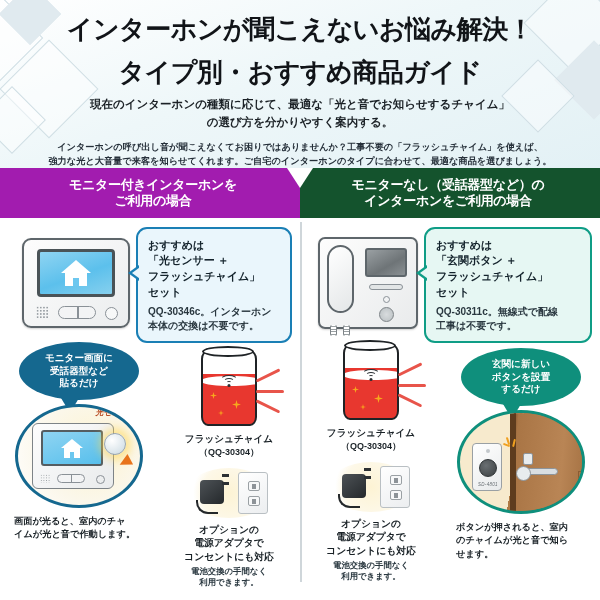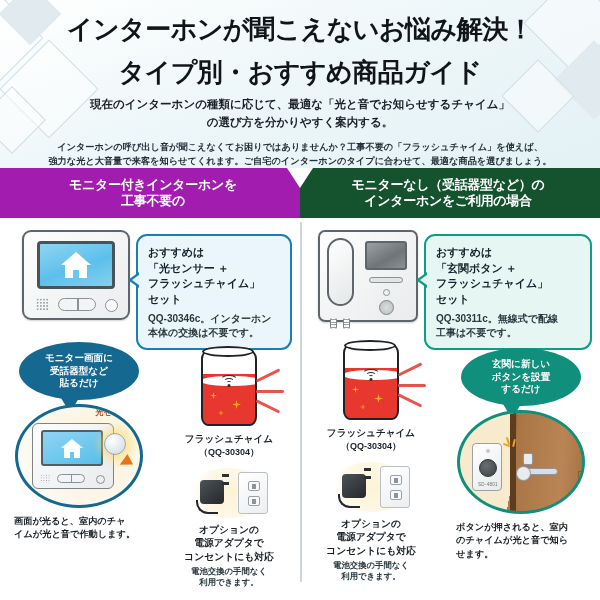--- a/index.html
+++ b/index.html
@@ -65,21 +65,21 @@
 
   
   .cols { display: flex; width: 600px; height: 382px; position: relative; }
   .col { width: 300px; position: relative; padding: 6px 0 0 0; }
   .divider {
     position: absolute; left: 300px; top: 4px;
     width: 1.5px; height: 360px; background: #cfd6da;
   }
 
   
-  .toprow { display: flex; align-items: flex-start; height: 112px; position: relative; }
+  .toprow { display: flex; align-items: center; height: 112px; position: relative; }
 
   
   .monitor {
     width: 108px; height: 90px; margin: 6px 0 0 22px;
     background: linear-gradient(135deg,#fdfdfd 0%,#ebedee 100%);
     border: 2.2px solid #5e666b; border-radius: 9px;
     position: relative; box-shadow: 0 1px 2px rgba(0,0,0,0.18);
   }
   .mon-screen {
     position: absolute; left: 13px; top: 9px; width: 78px; height: 48px;
@@ -213,20 +213,21 @@
     border-left: 9px solid transparent; border-right: 9px solid transparent;
   }
   .bubble.blue .btail { border-top: 15px solid #15688f; }
   .bubble.green .btail { border-top: 15px solid #0f8f7c; }
 
   
   .circle-scene {
     width: 128px; height: 104px; margin: 4px auto 0; position: relative;
     border-radius: 50%;
     overflow: hidden;
+    font-style: italic;
   }
   .circle-scene.blue  { border: 3px solid #15688f; background: radial-gradient(circle at 60% 45%, #fdf3cf 0%, #fbf7ea 55%, #ffffff 100%); }
   .circle-scene.green { border: 3px solid #0f8f7c; background: linear-gradient(100deg,#f7eacd 0%, #f7eacd 46%, #b07a44 46%, #a06c38 100%); }
 
   .mini-monitor {
     position: absolute; left: 14px; top: 16px; width: 82px; height: 66px;
     background: linear-gradient(135deg,#fdfdfd,#e9ebec);
     border: 1.6px solid #7d8387; border-radius: 6px;
   }
   .mini-screen {
@@ -434,21 +435,21 @@
       <div class="subtitle" style="margin-top:0">の選び方を分かりやすく案内する。</div>
       <div class="lead">インターホンの呼び出し音が聞こえなくてお困りではありませんか？工事不要の「フラッシュチャイム」を使えば、</div>
       <div class="lead" style="margin-top:0">強力な光と大音量で来客を知らせてくれます。ご自宅のインターホンのタイプに合わせて、最適な商品を選びましょう。</div>
     </div>
   </div>
 
   <div class="colbars">
     <div class="colbar left">
       <div>
         <div>モニター付きインターホンを</div>
-        <div>工事不要の</div>
+        <div>ご利用の場合</div>
       </div>
     </div>
     <div class="colbar right">
       <div>
         <div>モニターなし（受話器型など）の</div>
         <div>インターホンをご利用の場合</div>
       </div>
     </div>
     <div class="notch"></div>
   </div>

